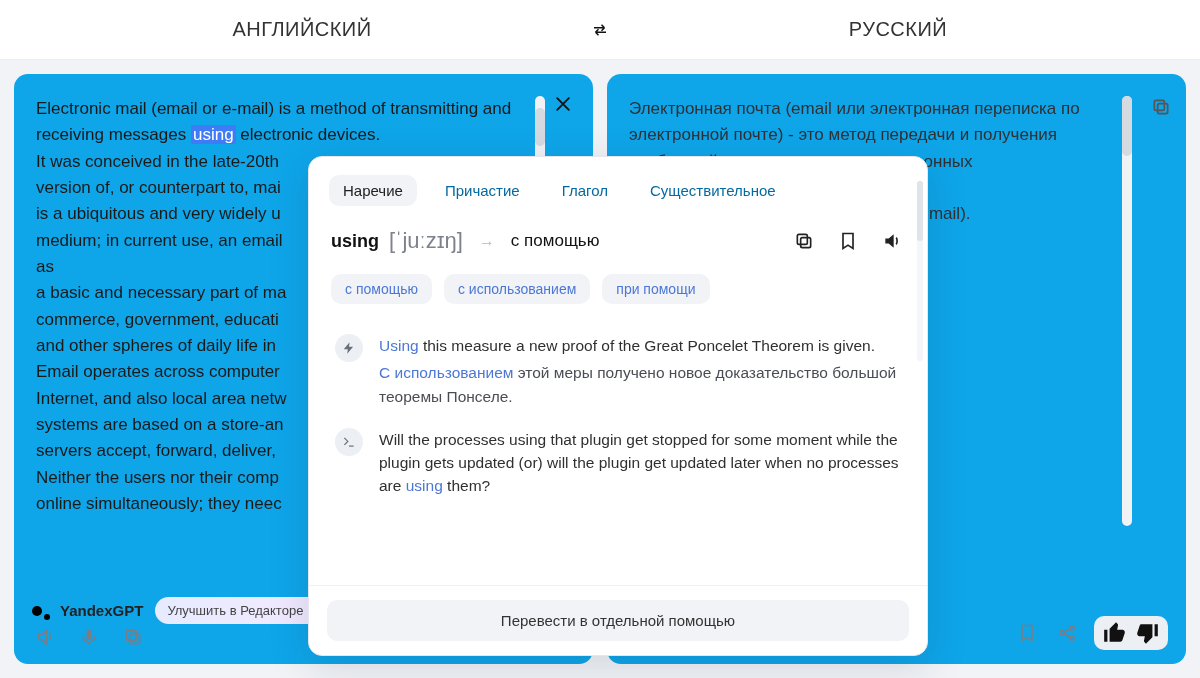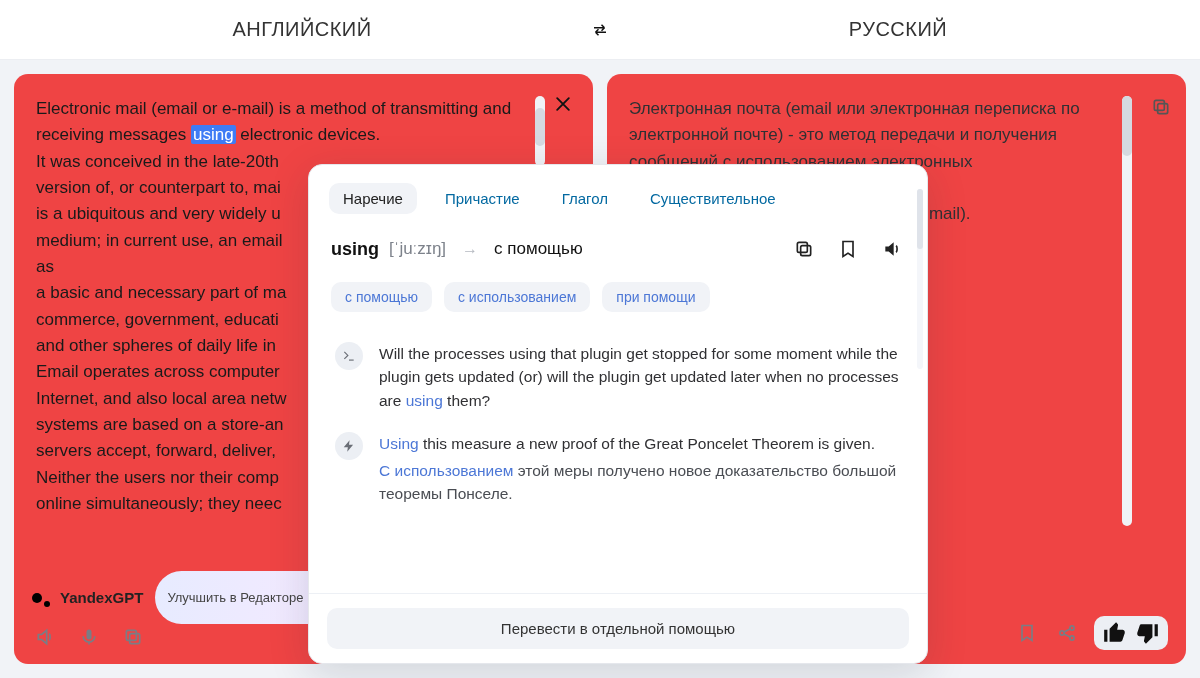--- a/index.html
+++ b/index.html
@@ -39,21 +39,21 @@
 
   .columns {
     display: flex;
     height: calc(100% - 60px);
     gap: 14px;
     padding: 14px;
     background: #f1f3f7;
   }
   .panel-wrap { position: relative; flex: 1; display:flex; flex-direction: column; }
   .panel {
-    background: #ef4444;
+    background: #0ea5e9;
     border-radius: 14px;
     flex: 1;
     display: flex;
     flex-direction: column;
     position: relative;
     overflow: hidden;
   }
   .panel-text {
     padding: 22px 46px 10px 22px;
     font-size: 17px;
@@ -117,21 +117,21 @@
   .gpt-logo::before {
     content:""; position:absolute; left:0; top:3px; width:10px;height:10px;
     background:#000; border-radius:50%;
   }
   .gpt-logo::after{
     content:""; position:absolute; right:-2px; bottom:-1px; width:6px;height:6px;
     background:#000; border-radius:50%;
   }
   .editor-pill {
     display:inline-flex; align-items:center; gap:6px;
-    padding: 18px 12px; border-radius: 999px;
+    padding: 5px 12px; border-radius: 999px;
     background: linear-gradient(90deg,#e7ebff 0%, #f4e9ff 100%);
     font-size:13px; color:#444; font-weight:500;
     cursor:pointer;
   }
   .icon-row { display:flex; gap:18px; align-items:center; }
   .icon-btn {
     width:26px; height:26px; display:flex; align-items:center; justify-content:center;
     color:#7a7d85; cursor:pointer;
   }
   .icon-btn svg { width:20px; height:20px; }
@@ -139,21 +139,21 @@
   .right-footer {
     padding: 10px 18px 14px 18px;
     display:flex; justify-content:flex-end; gap:14px; align-items:center;
   }
   .thumb-group { display:flex; gap:6px; background:#eceff4; border-radius:10px; padding:4px 8px;}
   .thumb-btn { width:26px;height:26px; display:flex;align-items:center;justify-content:center; }
 
   
   .popup {
     position: absolute;
-    left: 308px; top: 164px;
+    left: 308px; top: 156px;
     width: 620px;
     height: 500px;
     background: #fff;
     border: 1px solid #e5e7ec;
     border-radius: 14px;
     box-shadow: 0 10px 40px rgba(30,40,60,.15);
     display:flex; flex-direction:column;
     overflow:hidden;
   }
   .popup-tabs {
@@ -167,21 +167,21 @@
     color: #0369a1;
     cursor:pointer;
   }
   .popup-tab.active { background:#f1f3f7; color:#222; font-weight:500; }
 
   .popup-head {
     padding: 10px 22px 14px 22px;
     display:flex; align-items:center; gap: 10px;
   }
   .word-main { font-size:18px; font-weight:600; color:#111; }
-  .word-ipa { font-size:17px; color:#7d828b; }
+  .word-ipa { font-size:22px; color:#7d828b; }
   .arrow-sep { color:#b5b9c0; font-size:16px; margin: 0 6px;}
   .word-trans { font-size:17px; color:#111; }
   .head-icons { margin-left:auto; display:flex; gap:18px; }
   .head-icons .icon-btn { color:#222; }
 
   .chip-row { padding: 6px 22px 14px 22px; display:flex; gap:12px; flex-wrap:wrap; }
   .chip {
     background:#f1f3f7; color:#4c77d6; font-size:14px;
     padding:7px 14px; border-radius:10px; cursor:pointer;
   }
@@ -395,41 +395,41 @@
 
   <div class="chip-row">
     <span class="chip">с помощью</span>
     <span class="chip">с использованием</span>
     <span class="chip">при помощи</span>
   </div>
 
   <div class="popup-body">
     <div class="example">
       <div class="ex-badge">
-        <svg viewBox="0 0 24 24" width="14" height="14" fill="none" stroke="#6a6e76" stroke-width="2">
-            <path d="M4 17l6-6-6-6"></path>
-            <path d="M12 19h8"></path>
-          </svg>
-      </div>
-      <div class="ex-text">
-        <span>Will the processes using that plugin get stopped for some moment while the plugin gets updated (or) will the plugin get updated later when no processes are </span><span class="kw">using</span><span> them?</span>
-      </div>
-    </div>
-
-    <div class="example">
-      <div class="ex-badge">
         <svg viewBox="0 0 24 24" width="14" height="14" fill="#6a6e76">
             <path d="M13 2L3 14h7l-1 8 10-12h-7l1-8z"></path>
           </svg>
       </div>
       <div class="ex-text">
         <span></span><span class="kw">Using</span><span> this measure a new proof of the Great Poncelet Theorem is given.</span>
         <span class="ru">
           <span></span><span class="kw">С использованием</span><span> этой меры получено новое доказательство большой теоремы Понселе.</span>
         </span>
       </div>
     </div>
+
+    <div class="example">
+      <div class="ex-badge">
+        <svg viewBox="0 0 24 24" width="14" height="14" fill="none" stroke="#6a6e76" stroke-width="2">
+            <path d="M4 17l6-6-6-6"></path>
+            <path d="M12 19h8"></path>
+          </svg>
+      </div>
+      <div class="ex-text">
+        <span>Will the processes using that plugin get stopped for some moment while the plugin gets updated (or) will the plugin get updated later when no processes are </span><span class="kw">using</span><span> them?</span>
+      </div>
+    </div>
   </div>
 
   <div class="popup-footer">
     <button class="open-btn">Перевести в отдельной помощью</button>
   </div>
 </div>
 
 </body></html>

